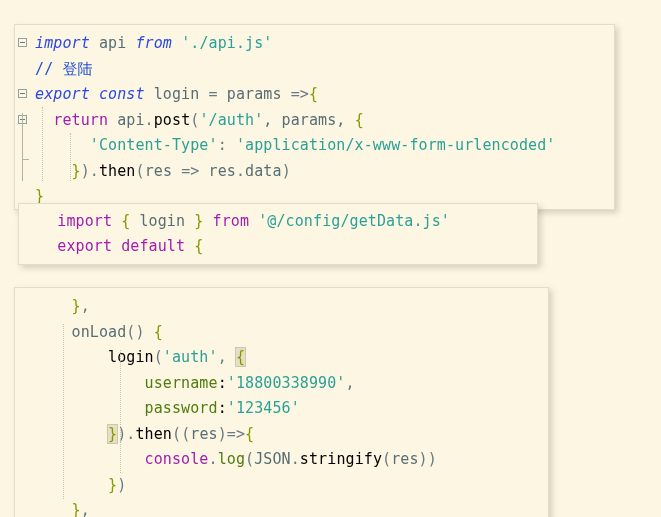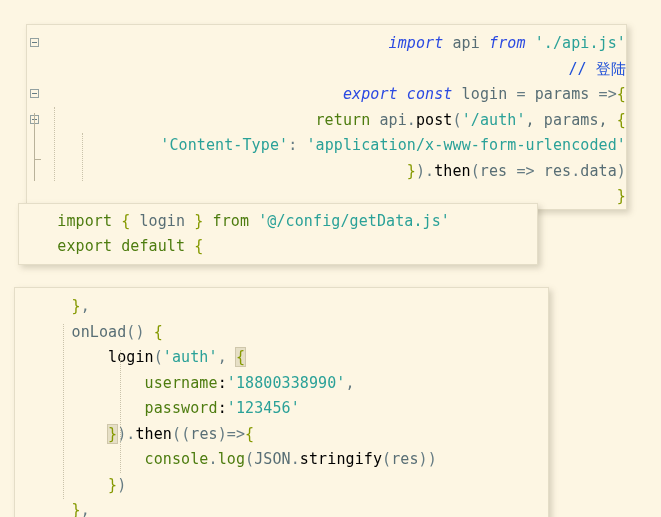--- a/index.html
+++ b/index.html
@@ -25,21 +25,21 @@
   
   .panel {
     position: absolute;
     background: #fdf6e3;
     border: 1px solid #e4ddc7;
     box-shadow: 3px 3px 6px rgba(120, 112, 86, 0.28);
     box-sizing: border-box;
     overflow: hidden;
   }
 
-  #panel-top    { left: 26px;  top: 24px;  width: 601px; height: 186px; text-align: right; }
+  #panel-top    { left: 14px;  top: 24px;  width: 601px; height: 186px; }
   #panel-mid    { left: 18px;  top: 203px; width: 520px; height: 62px;  }
   #panel-bottom { left: 14px;  top: 287px; width: 535px; height: 238px; }
 
   
   .back-text {
     position: absolute;
     left: 22px;
     top: 208px;
     font-size: 15px;
     line-height: 18px;
@@ -109,21 +109,21 @@
   .guide {
     position: absolute;
     top: 0;
     width: 1px;
     height: 100%;
     border-left: 1px dotted #c9c2aa;
   }
 
   
   .kw      { color: #2b4ae2; font-style: italic; }   
-  .def     { color: #4d7c0f; }                       
+  .def     { color: #a21caf; }                       
   .str     { color: #2aa198; }                       
   .fn      { color: #000000; }                       
   .prop    { color: #4d7c0f; }                       
   .punc    { color: #657b83; }
   .brace   { color: #859900; }
   .plain   { color: #586e75; }
   .comment { color: #1d4ed8; }
   .op      { color: #657b83; }
 
   .matched {

